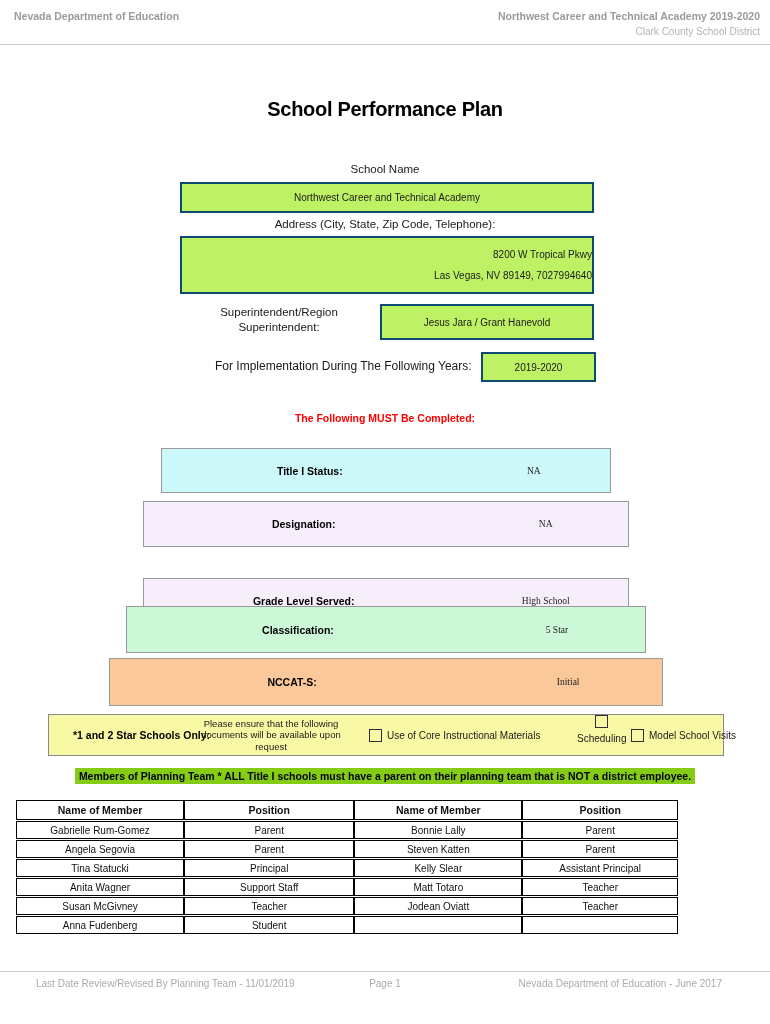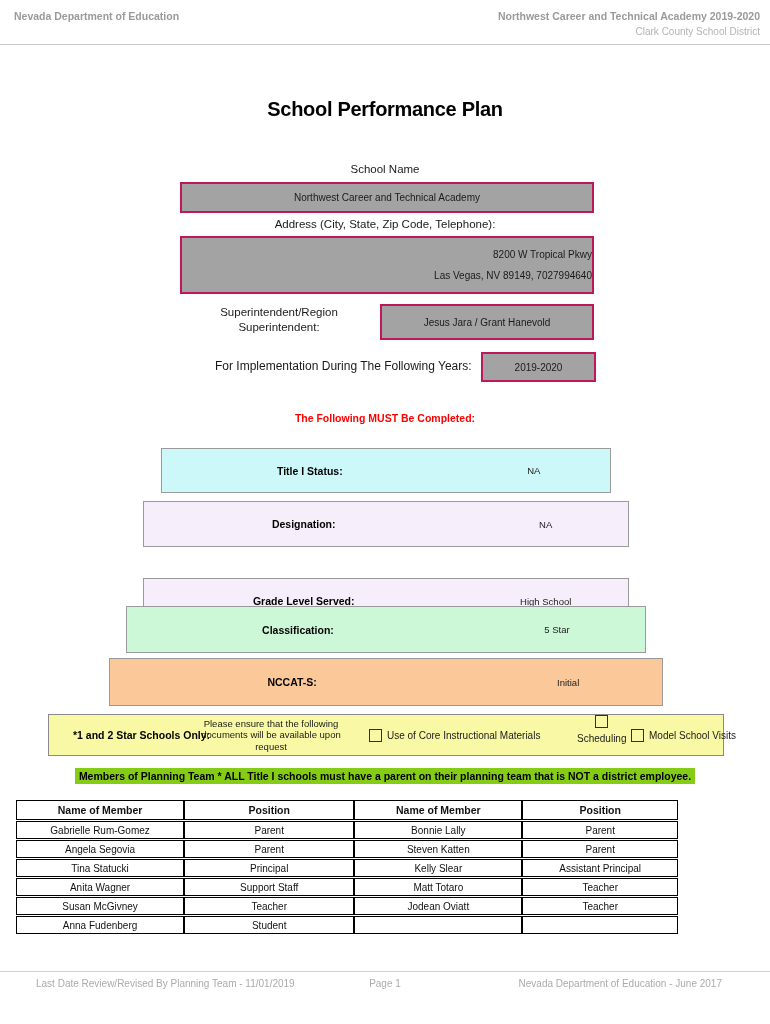--- a/index.html
+++ b/index.html
@@ -10,21 +10,21 @@
   .hdr-left{position:absolute;left:14px;top:10px;font-size:10.5px;font-weight:bold;color:#9a9a9a;}
   .hdr-right1{position:absolute;right:10px;top:10px;font-size:10.5px;font-weight:bold;color:#9a9a9a;text-align:right;}
   .hdr-right2{position:absolute;right:10px;top:26px;font-size:10px;color:#b3b3b3;text-align:right;}
   .hdr-line{position:absolute;left:0;right:0;top:44px;border-top:1px solid #c9c9c9;}
 
   
   .doc-title{position:absolute;left:0;right:0;top:98px;text-align:center;
              font-size:20px;font-weight:bold;color:#000;letter-spacing:-0.3px;}
   .center-label{position:absolute;left:0;right:0;text-align:center;font-size:11.5px;color:#1a1a1a;}
   .lbl-school{top:163px;} .lbl-address{top:218px;}
-  .field-box{position:absolute;border:2px solid #be185d;background:#a3a3a3;
+  .field-box{position:absolute;border:2px solid #0c4a6e;background:#bef264;
              display:flex;flex-direction:column;justify-content:space-evenly;
              text-align:center;font-size:10px;color:#1a1a1a;}
   .box-school{left:180px;top:182px;width:410px;height:27px;}
   .box-address{left:180px;top:236px;width:410px;height:54px;align-items:flex-end;}
   .lbl-super{position:absolute;left:180px;top:305px;width:198px;text-align:center;
              font-size:11.5px;line-height:15px;color:#1a1a1a;}
   .box-super{left:380px;top:304px;width:210px;height:32px;}
   .lbl-impl{position:absolute;left:215px;top:359px;font-size:12px;color:#1a1a1a;}
   .box-impl{left:481px;top:352px;width:111px;height:26px;}
 
@@ -32,21 +32,21 @@
               font-size:10.5px;font-weight:bold;color:#ff0000;}
 
   
   .status-row{position:absolute;border:1px solid #9a9a9a;display:flex;align-items:center;}
   .status-row:nth-child(1){top:448px;left:161px;width:448px;height:43px;}
   .status-row:nth-child(2){top:501px;left:143px;width:484px;height:44px;}
   .status-row:nth-child(3){top:554px;left:143px;width:484px;height:44px;}
   .status-row:nth-child(4){top:606px;left:126px;width:518px;height:45px;}
   .status-row:nth-child(5){top:658px;left:109px;width:552px;height:46px;}
   .s-label{flex:0 0 66%;text-align:center;font-weight:bold;font-size:10.5px;color:#000;}
-  .s-value{flex:1;text-align:center;font-size:9.5px;color:#222;}
+  .s-value{flex:1;text-align:center;font-size:9.5px;color:#222;font-family:Liberation Serif, serif;}
 
   
   .star-box{position:absolute;left:48px;top:714px;width:674px;height:40px;
             background:#f9f9a5;border:1px solid #8a8a8a;}
   .star-label{position:absolute;left:24px;top:0;bottom:0;display:flex;align-items:center;
               font-size:10.5px;font-weight:bold;color:#000;}
   .star-instr{position:absolute;left:146px;top:0;bottom:0;width:152px;display:flex;
               align-items:center;text-align:center;font-size:9.5px;line-height:11.5px;color:#1a1a1a;}
   .cb-item{position:absolute;top:0;bottom:0;display:flex;align-items:center;gap:5px;}
   .cb-item:nth-child(3){left:320px;} .cb-item:nth-child(4){left:528px;flex-direction:column;} .cb-item:nth-child(5){left:582px;}

